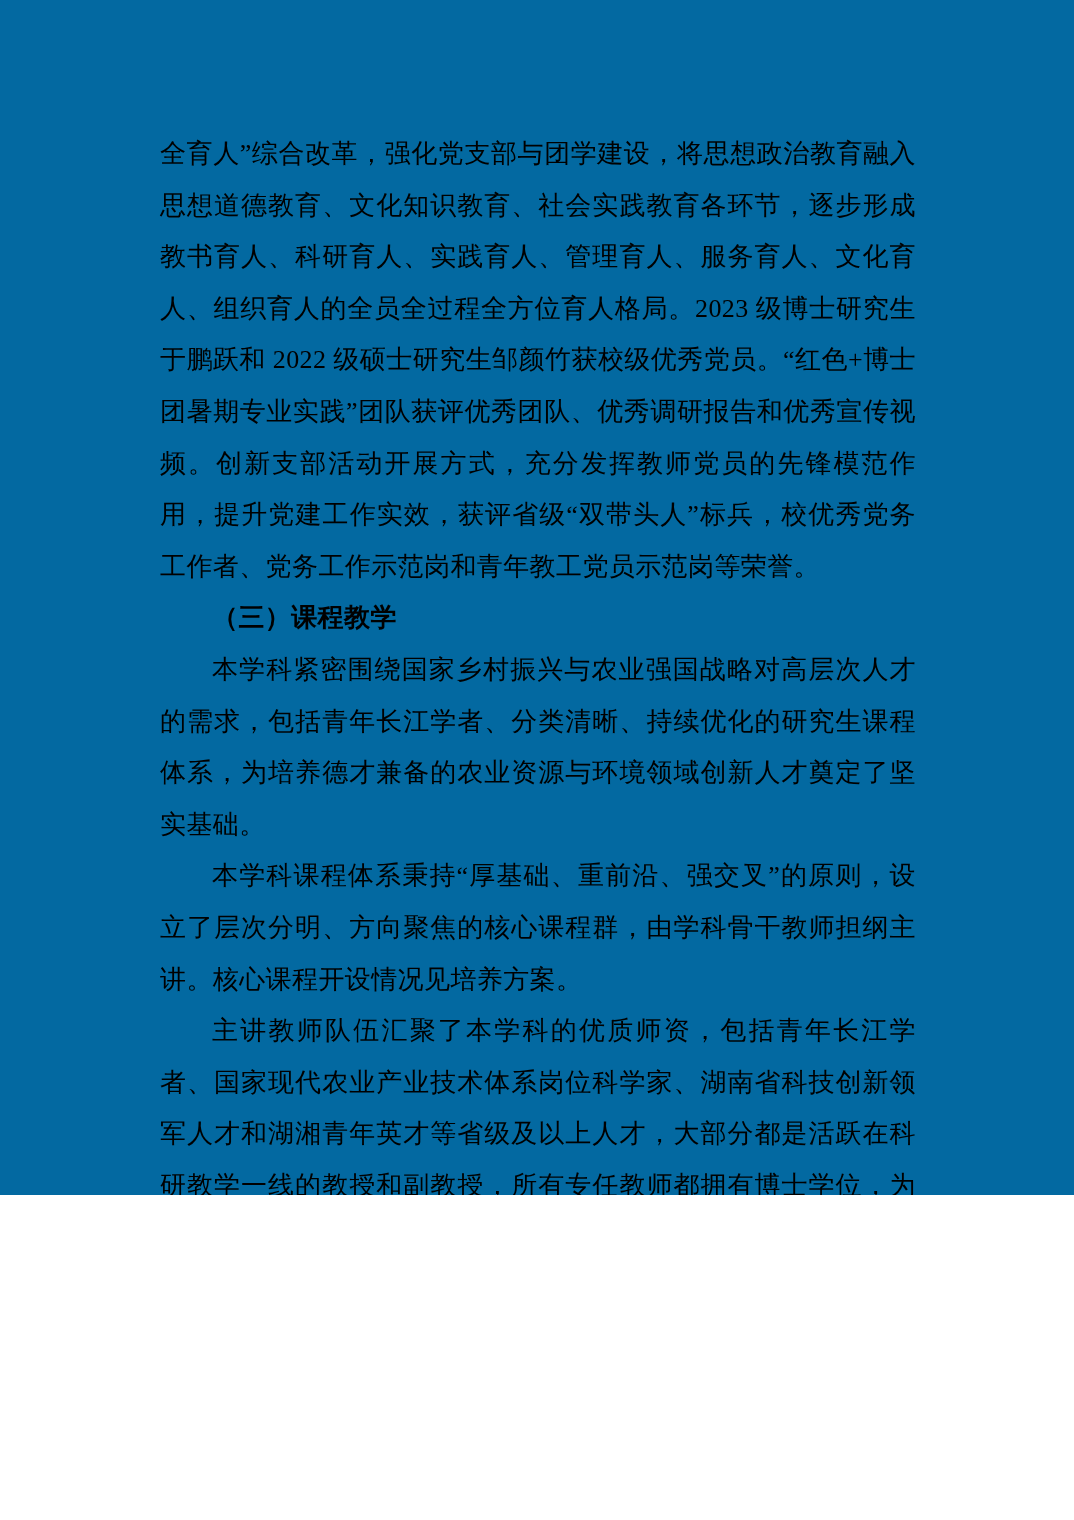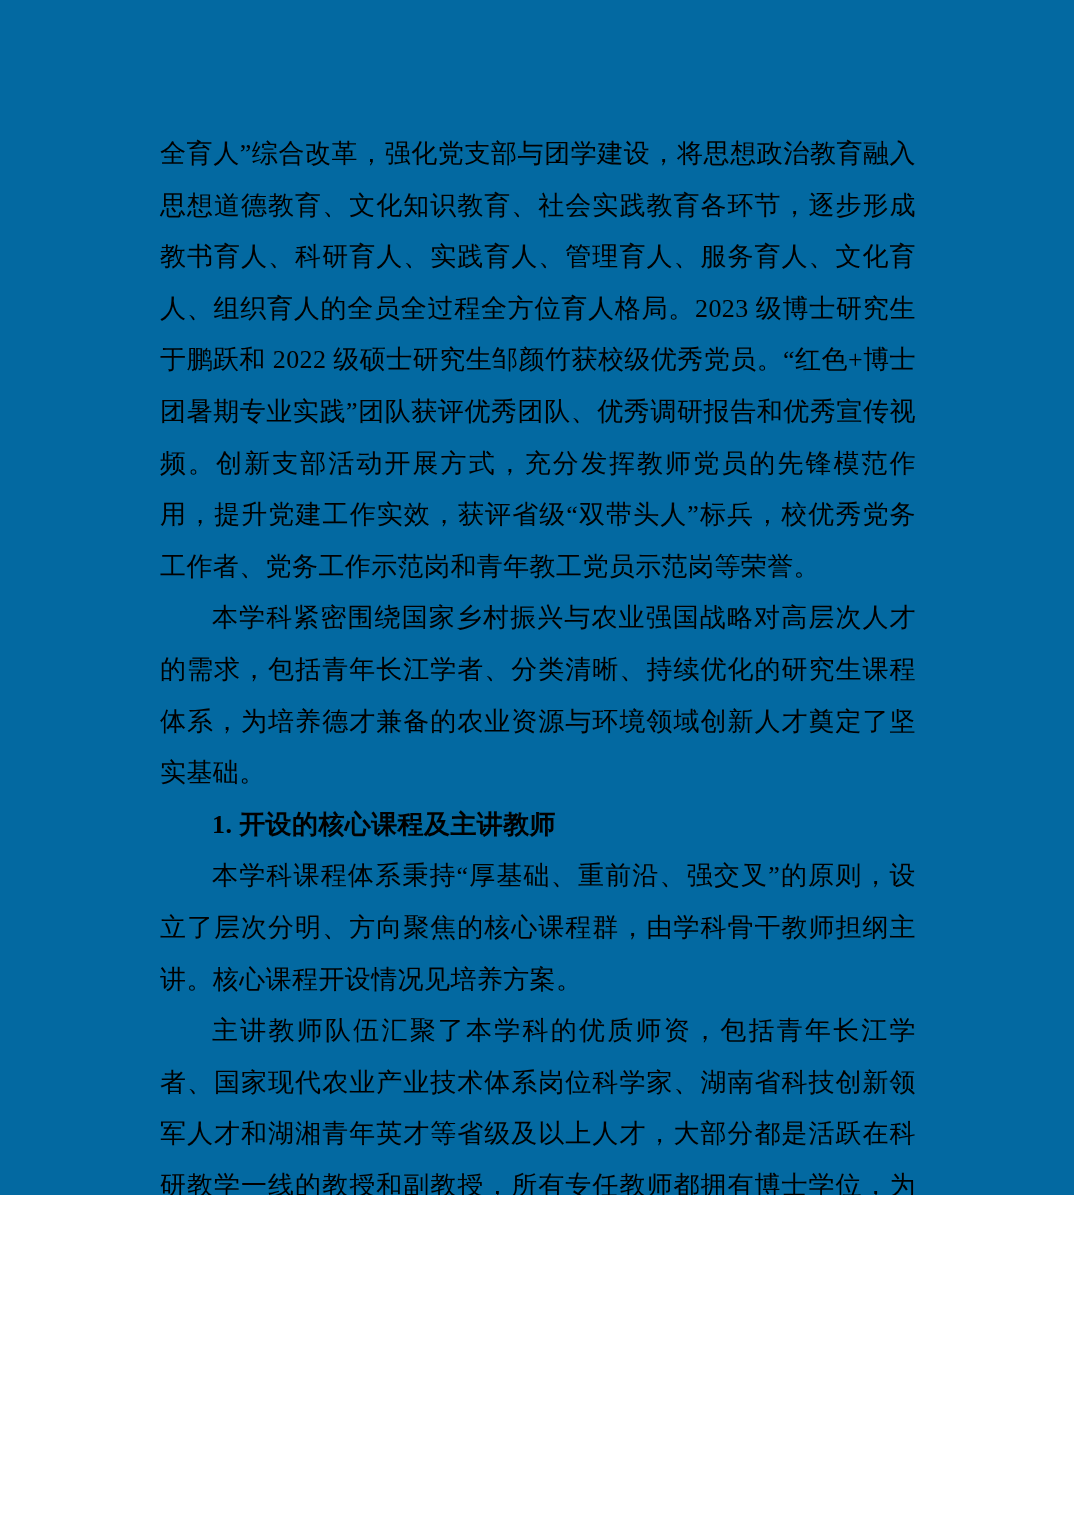--- a/index.html
+++ b/index.html
@@ -55,24 +55,24 @@
     margin-left: 36px;
   }
 </style>
 </head>
 <body>
 
 <div class="page">
   <div class="content">
     <p class="para">全育人”综合改革，强化党支部与团学建设，将思想政治教育融入思想道德教育、文化知识教育、社会实践教育各环节，逐步形成教书育人、科研育人、实践育人、管理育人、服务育人、文化育人、组织育人的全员全过程全方位育人格局。2023 级博士研究生于鹏跃和 2022 级硕士研究生邹颜竹获校级优秀党员。“红色+博士团暑期专业实践”团队获评优秀团队、优秀调研报告和优秀宣传视频。创新支部活动开展方式，充分发挥教师党员的先锋模范作用，提升党建工作实效，获评省级“双带头人”标兵，校优秀党务工作者、党务工作示范岗和青年教工党员示范岗等荣誉。</p>
 
+    <p class="heading">（三）课程教学</p>
 
     <p class="para indent">本学科紧密围绕国家乡村振兴与农业强国战略对高层次人才的需求，包括青年长江学者、分类清晰、持续优化的研究生课程体系，为培养德才兼备的农业资源与环境领域创新人才奠定了坚实基础。</p>
 
-    <p class="heading">1. 开设的核心课程及主讲教师</p>
 
     <p class="para indent">本学科课程体系秉持“厚基础、重前沿、强交叉”的原则，设立了层次分明、方向聚焦的核心课程群，由学科骨干教师担纲主讲。核心课程开设情况见培养方案。</p>
 
     <p class="para indent">主讲教师队伍汇聚了本学科的优质师资，包括青年长江学者、国家现代农业产业技术体系岗位科学家、湖南省科技创新领军人才和湖湘青年英才等省级及以上人才，大部分都是活跃在科研教学一线的教授和副教授，所有专任教师都拥有博士学位，为课程质量提供了核心保障。</p>
 
 
     <p class="para indent">本学科的研究生课程体系建设以“服务需求、分类培养、强化实</p>
   </div>
 
   <div class="footer">10</div>

